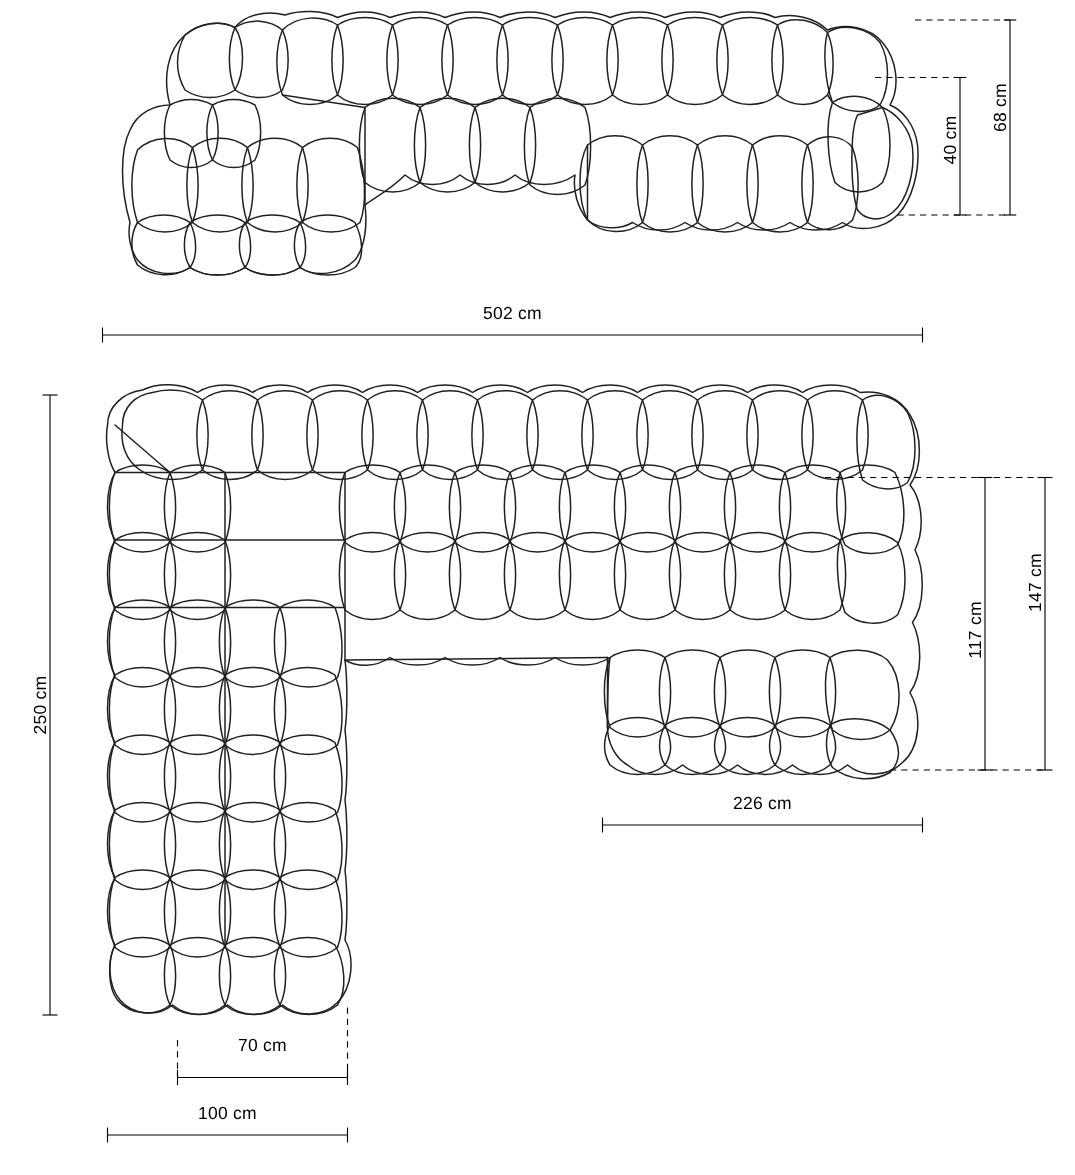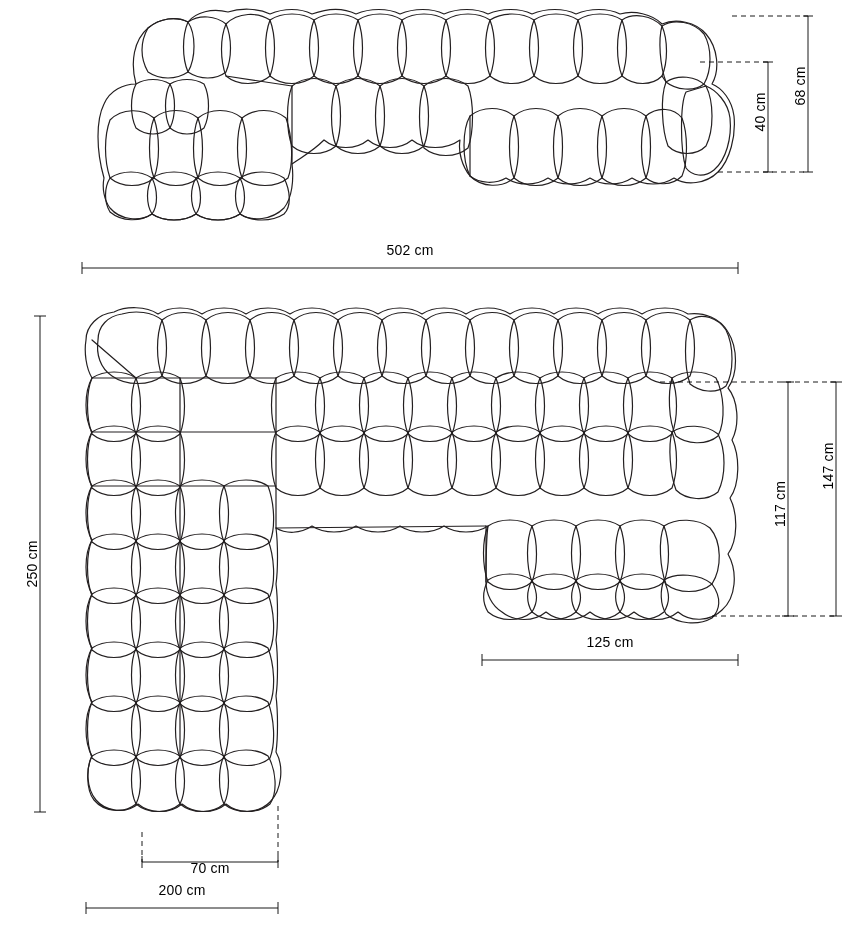--- a/index.html
+++ b/index.html
@@ -334,19 +334,19 @@
   <div class="dim-label vert" style="left: 760px; top: 112px; transform: translate(-50%, -50%) rotate(-90deg);">40 cm</div>
 
   <div class="dim-label" style="left: 410px; top: 258px; transform: translate(-50%, -100%);">502 cm</div>
 
   <div class="dim-label vert" style="left: 32px; top: 564px; transform: translate(-50%, -50%) rotate(-90deg);">250 cm</div>
 
   <div class="dim-label vert" style="left: 828px; top: 466px; transform: translate(-50%, -50%) rotate(-90deg);">147 cm</div>
 
   <div class="dim-label vert" style="left: 780px; top: 504px; transform: translate(-50%, -50%) rotate(-90deg);">117 cm</div>
 
-  <div class="dim-label" style="left: 610px; top: 650px; transform: translate(-50%, -100%);">125 cm</div>
-
-  <div class="dim-label" style="left: 210px; top: 876px; transform: translate(-50%, -100%);">70 cm</div>
-
-  <div class="dim-label" style="left: 182px; top: 898px; transform: translate(-50%, -100%);">200 cm</div>
+  <div class="dim-label" style="left: 610px; top: 650px; transform: translate(-50%, -100%);">226 cm</div>
+
+  <div class="dim-label" style="left: 210px; top: 844px; transform: translate(-50%, -100%);">70 cm</div>
+
+  <div class="dim-label" style="left: 182px; top: 898px; transform: translate(-50%, -100%);">100 cm</div>
 
 </div>
 
 </body></html>

